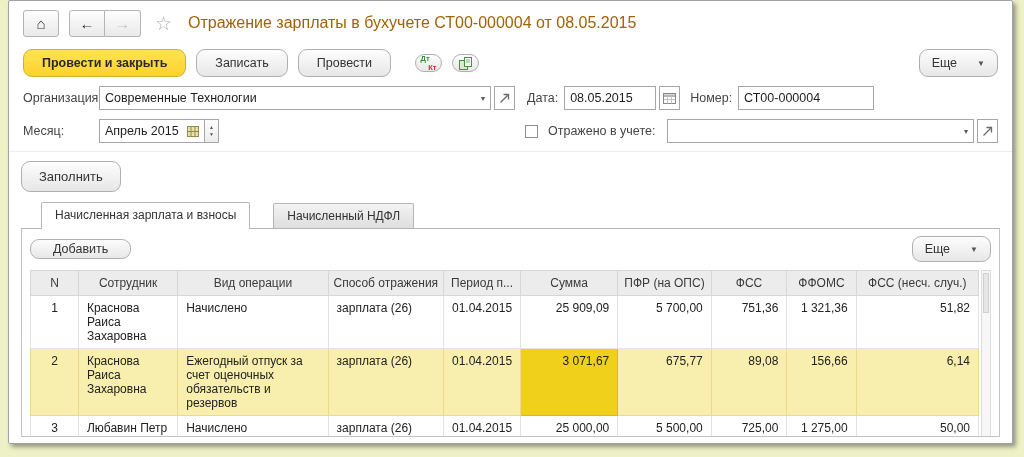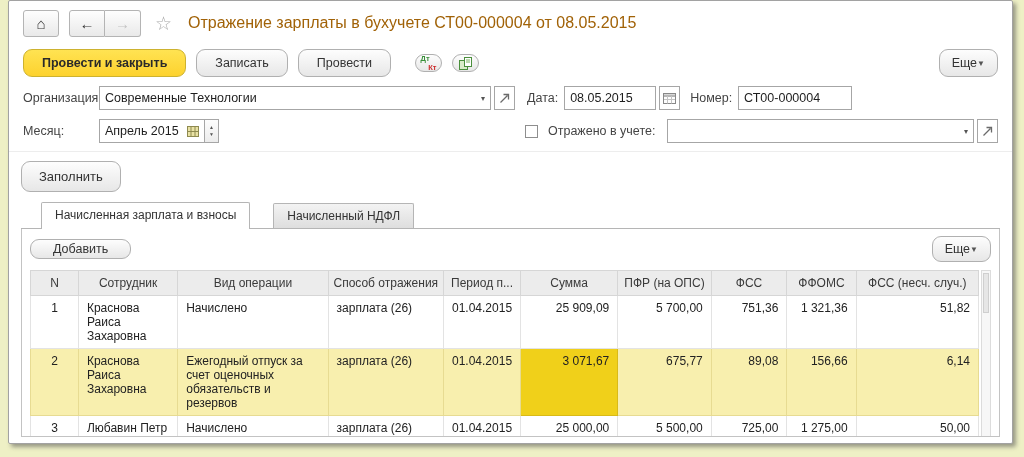--- a/index.html
+++ b/index.html
@@ -28,21 +28,21 @@
   .cmdbar { display:flex; align-items:center; padding:4px 14px 8px; gap:10px; flex:none; }
   .btn { background:linear-gradient(#fdfdfd,#e7e7e7); border:1px solid #b0b0b0; border-radius:9px;
     font-size:12.5px; color:#333; padding:6px 18px; cursor:pointer; white-space:nowrap; }
   .btn-primary { background:linear-gradient(#ffe352,#fdd22e); border:1px solid #cdb22f;
     font-weight:bold; color:#2a2a2a; }
   .iconbtn { width:27px; height:18px; padding:0; display:flex; align-items:center; justify-content:center;
     position:relative; }
   .dtkt { position:relative; width:16px; height:16px; font-size:7.5px; font-weight:bold; line-height:1; }
   .dtkt .dt { position:absolute; left:0; top:0; color:#3a8f3a; }
   .dtkt .kt { position:absolute; right:0; bottom:0; color:#cc2b2b; }
-  .more-btn { display:flex; align-items:center; gap:0; padding:6px 12px; }
+  .more-btn { display:flex; align-items:center; gap:20px; padding:6px 12px; }
   .more-btn .caret { font-size:8px; color:#555; }
   .push-right { margin-left:auto; }
 
   
   .formarea { padding:0 14px; flex:none; font-size:12.5px; color:#444; }
   .frow { display:flex; align-items:center; height:26px; margin-bottom:7px; }
   .flabel { white-space:nowrap; }
   .field { height:24px; background:#fff; border:1px solid #a6a6a6; display:flex; align-items:center;
     padding:0 5px; font-size:12.5px; color:#1e1e1e; cursor:text; }
   .field .val { white-space:nowrap; overflow:hidden; }
@@ -151,21 +151,21 @@
         <div class="sqbtn">
           <svg width="13" height="12" viewBox="0 0 13 12">
             <rect x="0.5" y="1.5" width="12" height="10" fill="#fdfdfd" stroke="#888"></rect>
             <rect x="0.5" y="1.5" width="12" height="2.6" fill="#d8d8d8" stroke="#888"></rect>
             <line x1="4.5" y1="4" x2="4.5" y2="11.5" stroke="#c4c4c4"></line>
             <line x1="8.5" y1="4" x2="8.5" y2="11.5" stroke="#c4c4c4"></line>
             <line x1="1" y1="7.5" x2="12" y2="7.5" stroke="#c4c4c4"></line>
           </svg>
         </div>
         <span class="flabel" style="margin-left:10px">Номер:</span>
-        <div class="field" style="width:114px;margin-left:6px">
+        <div class="field" style="width:136px;margin-left:6px">
           <span class="val">СТ00-000004</span>
         </div>
       </div>
       <div class="frow">
         <span class="flabel" style="width:76px">Месяц:</span>
         <div class="field" style="width:106px">
           <span class="val">Апрель 2015</span>
           <svg width="12" height="11" viewBox="0 0 12 11" style="margin-left:auto">
             <rect x="0.5" y="0.5" width="11" height="10" fill="#e9e2a4" stroke="#8f8a50"></rect>
             <line x1="4" y1="1" x2="4" y2="10.5" stroke="#8f8a50"></line>

